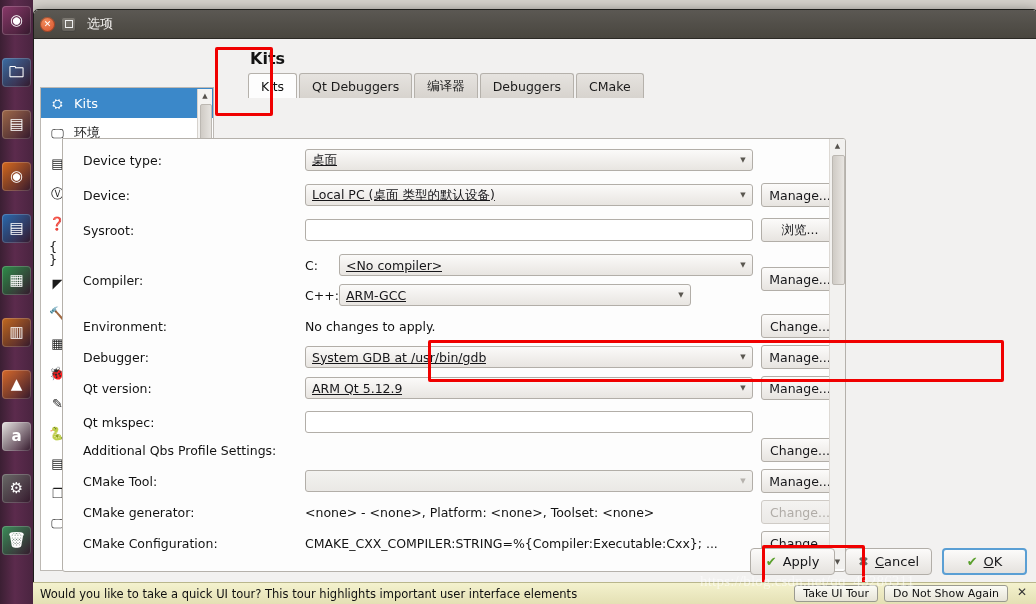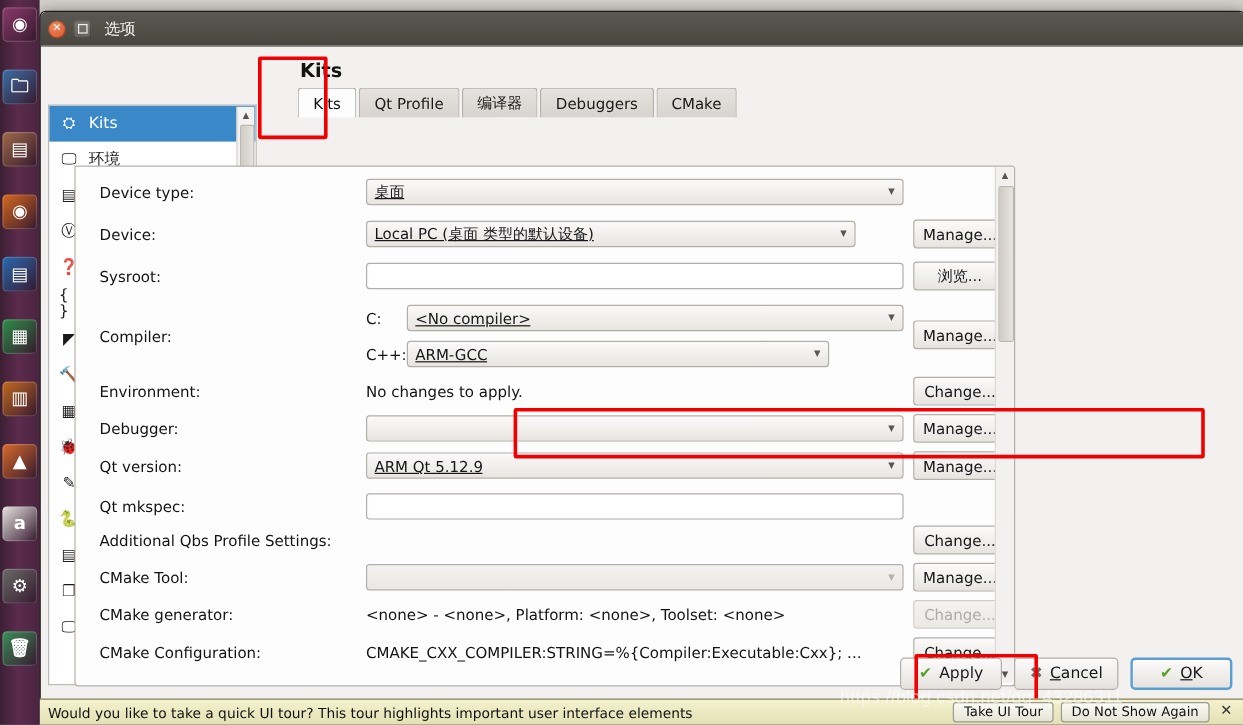--- a/index.html
+++ b/index.html
@@ -54,21 +54,21 @@
   #tourbar .tour-btns{margin-left:auto;display:flex;gap:6px;padding-right:6px;}
   #tourbar .tour-btn{
     border:1px solid #9a9a90;border-radius:3px;
     background:linear-gradient(180deg,#fbfbf6 0%,#e6e4d6 100%);
     font-size:11px;padding:1px 8px;color:#111;
   }
   #tourbar .tour-x{font-size:12px;color:#333;padding:0 3px;}
   #watermark{
     position:absolute;left:700px;bottom:14px;z-index:35;
     font-size:15px;color:rgba(255,255,255,.55);
-    font-family:Liberation Sans, sans-serif;
+    font-family:Liberation Serif, serif;
     letter-spacing:.2px;pointer-events:none;white-space:nowrap;
   }
 
   
   #dialog{
     position:absolute;left:33px;top:9px;width:1003px;height:572px;
     background:#f2f1f0;
     border:1px solid #1d1d1a;
     border-radius:5px 5px 0 0;
     box-shadow:0 3px 14px rgba(0,0,0,.55);
@@ -359,21 +359,21 @@
       </div>
     </div>
 
     <div id="rightpane">
       <div id="pagetitle">Kits</div>
       <div id="tabs">
           <div class="tab active">
             <span>Kits</span>
           </div>
           <div class="tab">
-            <span>Qt Profile</span>
+            <span>Qt Debuggers</span>
           </div>
           <div class="tab">
             <span>编译器</span>
           </div>
           <div class="tab">
             <span>Debuggers</span>
           </div>
           <div class="tab">
             <span>CMake</span>
           </div>
@@ -383,21 +383,21 @@
     <div id="tabpanel">
       <div id="form">
 
         <div class="lbl" style="top:30px">Device type:</div>
         <div class="combo ctl" style="left:242px;top:26px;width:448px">
           <span class="val">桌面</span>
           <span class="arrow">▼</span>
         </div>
 
         <div class="lbl" style="top:65px">Device:</div>
-        <div class="combo ctl" style="left:242px;top:61px;width:408px">
+        <div class="combo ctl" style="left:242px;top:61px;width:448px">
           <span class="val">Local PC (桌面 类型的默认设备)</span>
           <span class="arrow">▼</span>
         </div>
         <div class="btn ctl" style="left:698px;top:60px;width:78px">Manage...</div>
 
         <div class="lbl" style="top:100px">Sysroot:</div>
         <div class="lineedit ctl" style="left:242px;top:96px;width:448px">
           <span></span>
         </div>
         <div class="btn ctl" style="left:698px;top:95px;width:78px">浏览...</div>
@@ -414,20 +414,21 @@
           <span class="arrow">▼</span>
         </div>
         <div class="btn ctl" style="left:698px;top:144px;width:78px">Manage...</div>
 
         <div class="lbl" style="top:196px">Environment:</div>
         <div class="plaintext ctl" style="left:242px;top:196px">No changes to apply.</div>
         <div class="btn ctl" style="left:698px;top:191px;width:78px">Change...</div>
 
         <div class="lbl" style="top:227px">Debugger:</div>
         <div class="combo ctl" style="left:242px;top:223px;width:448px">
+          <span class="val">System GDB at /usr/bin/gdb</span>
           <span class="arrow">▼</span>
         </div>
         <div class="btn ctl" style="left:698px;top:222px;width:78px">Manage...</div>
 
         <div class="lbl" style="top:258px">Qt version:</div>
         <div class="combo ctl" style="left:242px;top:254px;width:448px">
           <span class="val">ARM Qt 5.12.9</span>
           <span class="arrow">▼</span>
         </div>
         <div class="btn ctl" style="left:698px;top:253px;width:78px">Manage...</div>

